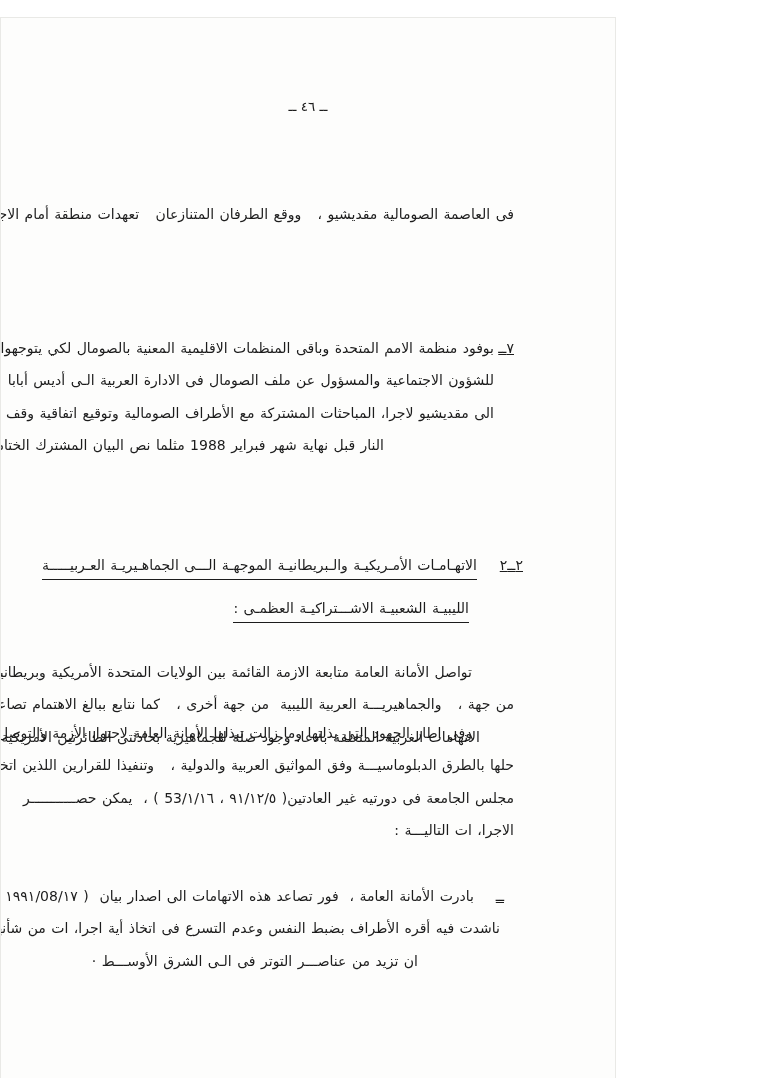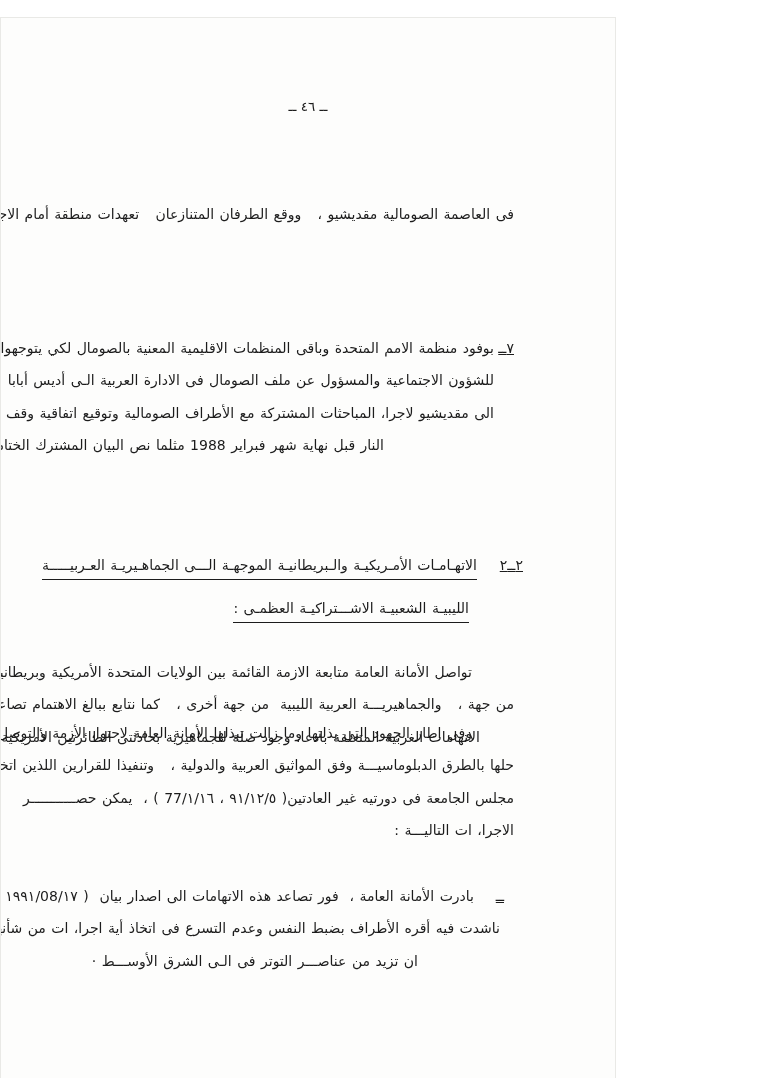--- a/index.html
+++ b/index.html
@@ -94,21 +94,21 @@
 
   <div class="block" style="top:638px">
     <div class="tl" style="padding-right:42px">تواصل الأمانة العامة متابعة الازمة القائمة بين الولايات المتحدة الأمريكية وبريطانيا وفرنسا</div>
     <div class="tl">من جهة ،   والجماهيريـــة العربية الليبية  من جهة أخرى ،   كما نتابع ببالغ الاهتمام تصاعـــــد</div>
     <div class="tl" style="padding-right:34px">الاتهامات الغربية المتعلقة بادعا، وجود صلة للجماهيرية بحادثتى الطائرتين الأمريكية والفرنسيـــة ·</div>
   </div>
 
   <div class="block" style="top:699px">
     <div class="tl" style="padding-right:42px">وفى اطار الجهود التى بذلتها وما زالت تبذلها الأمانة العامة لاحتوا، الأزمة والتوصل الــــــى</div>
     <div class="tl">حلها بالطرق الدبلوماسيـــة وفق المواثيق العربية والدولية ،   وتنفيذا للقرارين اللذين اتخذهمـــــا</div>
-    <div class="tl">مجلس الجامعة فى دورتيه غير العادتين( ٩١/١٢/٥ ، 77/١/١٦ ) ،  يمكن حصـــــــــــر</div>
+    <div class="tl">مجلس الجامعة فى دورتيه غير العادتين( ٩١/١٢/٥ ، 53/١/١٦ ) ،  يمكن حصـــــــــــر</div>
     <div class="tl">الاجرا، ات التاليـــة :</div>
   </div>
 
   <div class="block" style="top:862px">
     <span class="marker" style="right:10px">ــ</span>
     <div class="tl" style="padding-right:40px">بادرت الأمانة العامة ،  فور تصاعد هذه الاتهامات الى اصدار بيان  ( ١٩٩١/08/١٧ )  ،</div>
     <div class="tl" style="padding-right:14px">ناشدت فيه أقره الأطراف بضبط النفس وعدم التسرع فى اتخاذ أية اجرا، ات من شأنهــــــــا</div>
     <div class="tl" style="padding-right:96px">ان تزيد من عناصـــر التوتر فى الـى الشرق الأوســـط ·</div>
   </div>
 

